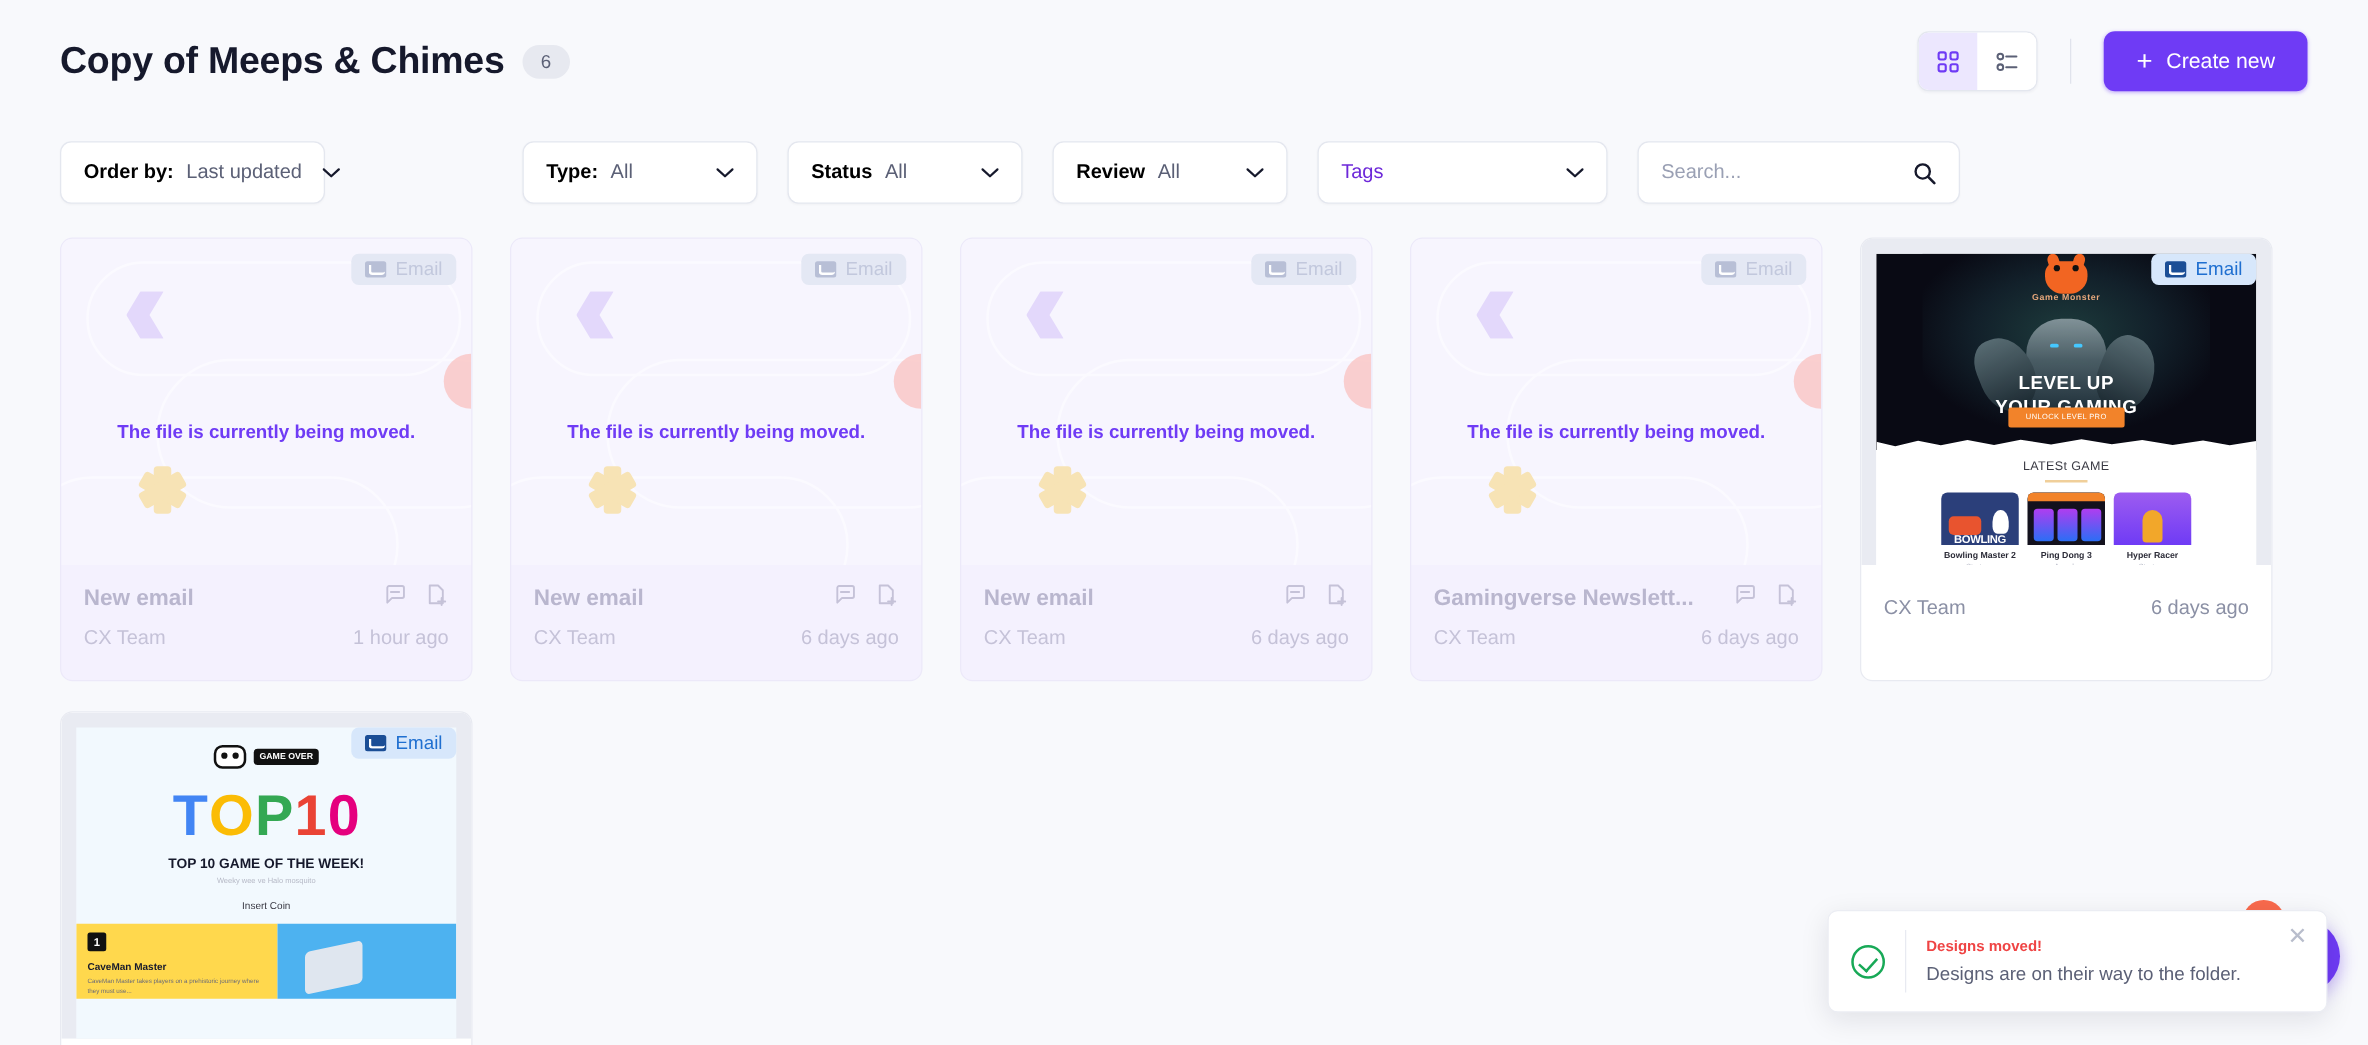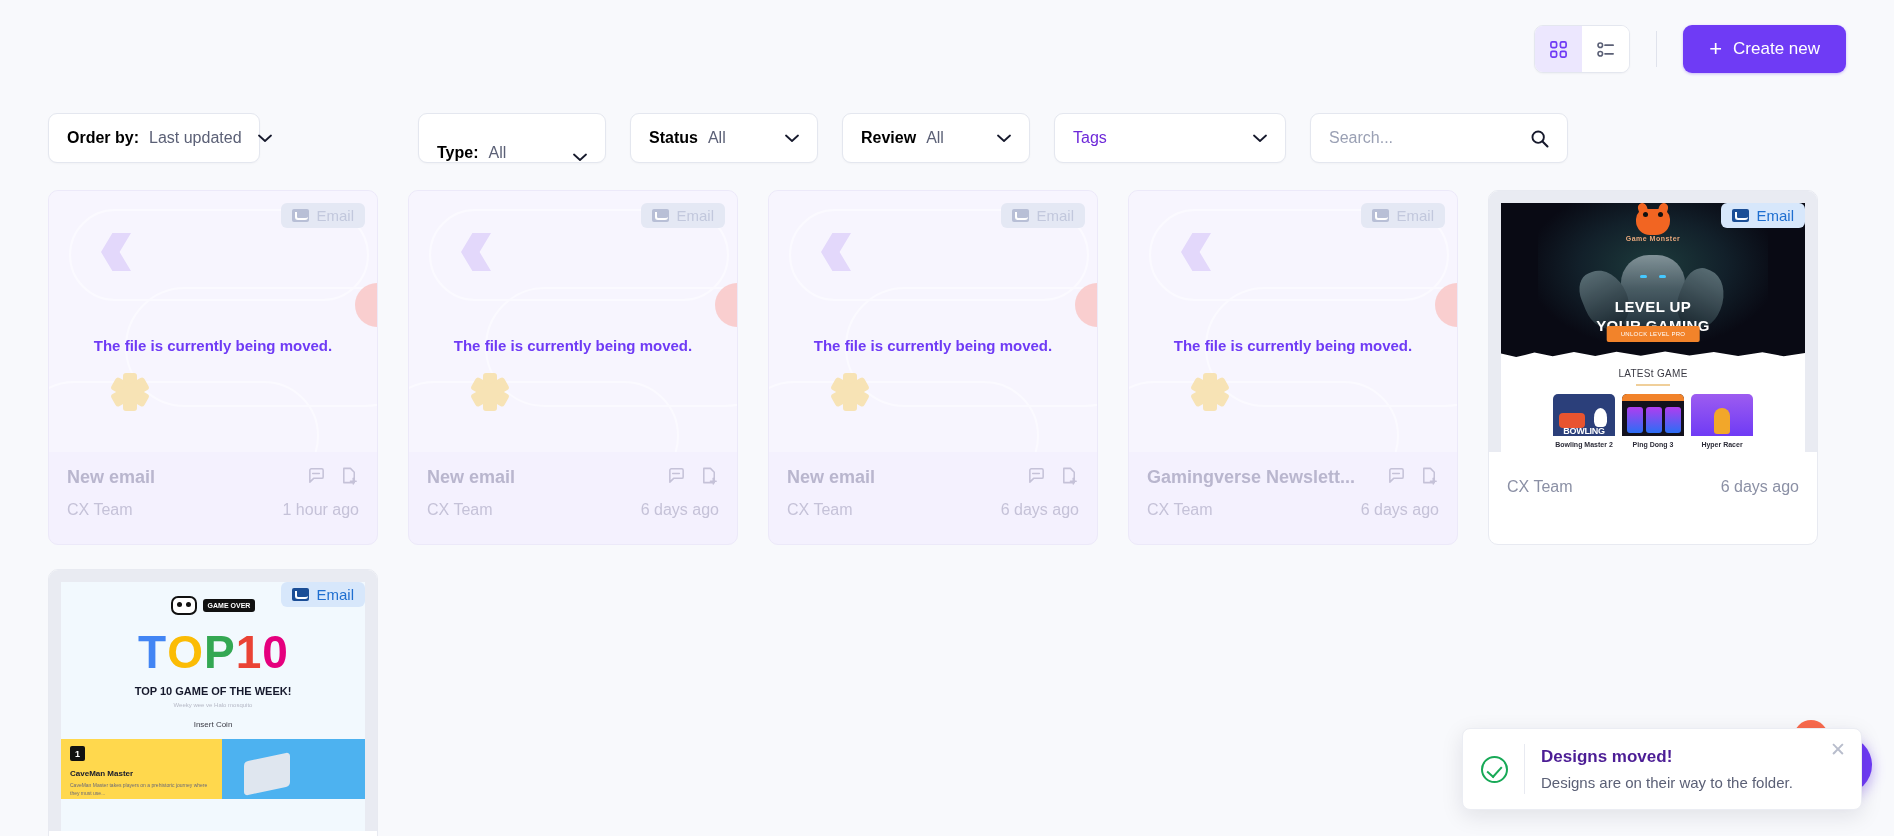--- a/index.html
+++ b/index.html
@@ -50,21 +50,21 @@
   .field {
     height: 50px; background: #fff; border: 1px solid #e4e7ef; border-radius: 9px;
     display: flex; align-items: center; padding: 0 18px; cursor: pointer;
     box-shadow: 0 1px 2px rgba(16,24,40,.03);
   }
   .field .lab { font-size: 16px; font-weight: bold; color: #000000; white-space: nowrap; }
   .field .val { font-size: 16px; color: #5b6076; margin-left: 10px; white-space: nowrap; }
   .field .ph  { font-size: 16px; color: #6d28d9; }
   .chev { margin-left: auto; padding-left: 16px; display: flex; align-items: center; }
   .f-order { width: 212px; }
-  .f-type  { width: 188px; margin-left: 158px; align-items: flex-end; }
+  .f-type  { width: 188px; margin-left: 158px; }
   .f-status{ width: 188px; margin-left: 24px; }
   .f-review{ width: 188px; margin-left: 24px; }
   .f-tags  { width: 232px; margin-left: 24px; }
   .f-search{ width: 258px; margin-left: 24px; }
   .search-input {
     border: none; outline: none; background: transparent; font-size: 16px;
     color: #5b6076; width: 180px; font-family: "Liberation Sans", sans-serif;
   }
   .search-input::placeholder { color: #9aa0b4; }
 
@@ -266,21 +266,21 @@
   }
   .toast-check {
     width: 27px; height: 27px; border: 2px solid #18a957; border-radius: 50%;
     position: relative; flex: none;
   }
   .toast-check::after {
     content: ""; position: absolute; left: 7px; top: 5px; width: 7px; height: 12px;
     border-right: 2px solid #18a957; border-bottom: 2px solid #18a957; transform: rotate(42deg);
   }
   .toast-sep { width: 1px; height: 50px; background: #e8eaf1; margin: 0 16px; }
-  .toast-title { font-size: 17px; font-weight: bold; color: #4c1d95; }
+  .toast-title { font-size: 12px; font-weight: bold; color: #ef4444; }
   .toast-msg { font-size: 15px; color: #5b6076; margin-top: 7px; }
   .toast-close {
     position: absolute; right: 13px; top: 11px; width: 20px; height: 20px; cursor: pointer;
     color: #b8bdcc; font-size: 19px; line-height: 20px; text-align: center;
   }
 
   
   .chat-fab {
     position: absolute; right: 22px; bottom: 42px; width: 58px; height: 58px;
     background: #6f3bf5; border-radius: 50%; z-index: 30; cursor: pointer;
@@ -296,20 +296,24 @@
     display: flex; align-items: center; justify-content: center;
     font-size: 17px; font-weight: 500; cursor: pointer;
   }
 </style>
 </head>
 <body>
 
 <div class="app">
 
   <div class="header">
+    <div class="title-wrap">
+      <div class="page-title">Copy of Meeps &amp; Chimes</div>
+      <div class="count-badge">6</div>
+    </div>
     <div class="header-right">
       <div class="view-toggle">
         <div class="view-btn active">
           <svg width="19" height="19" viewBox="0 0 20 20">
             <rect x="2" y="2" width="6" height="6" rx="1.6" fill="none" stroke="#6f3bf5" stroke-width="1.8"></rect>
             <rect x="12" y="2" width="6" height="6" rx="1.6" fill="none" stroke="#6f3bf5" stroke-width="1.8"></rect>
             <rect x="2" y="12" width="6" height="6" rx="1.6" fill="none" stroke="#6f3bf5" stroke-width="1.8"></rect>
             <rect x="12" y="12" width="6" height="6" rx="1.6" fill="none" stroke="#6f3bf5" stroke-width="1.8"></rect>
           </svg>
         </div>

